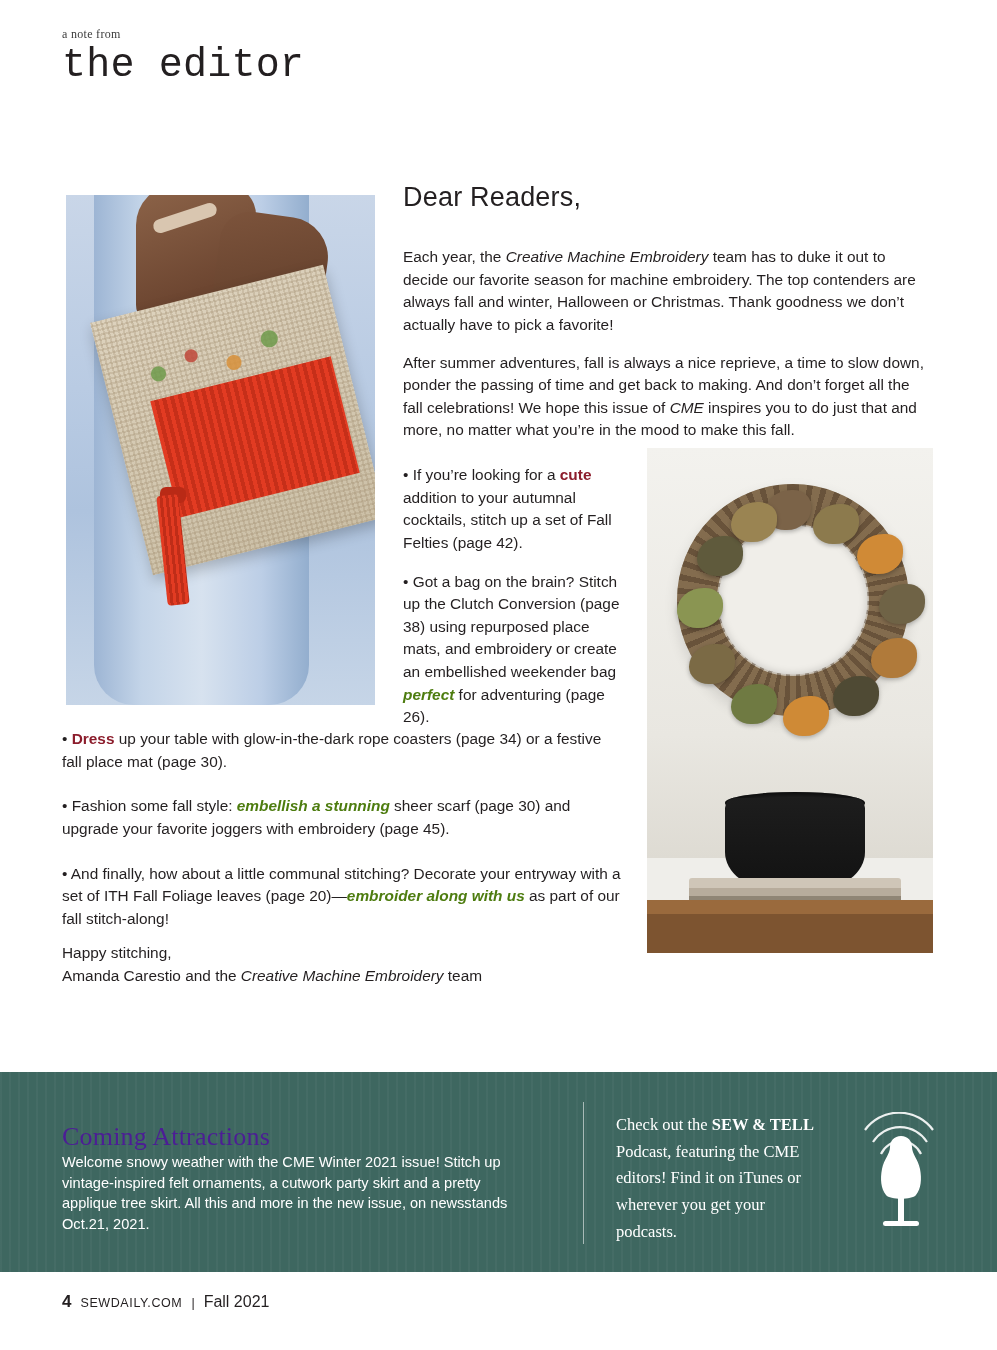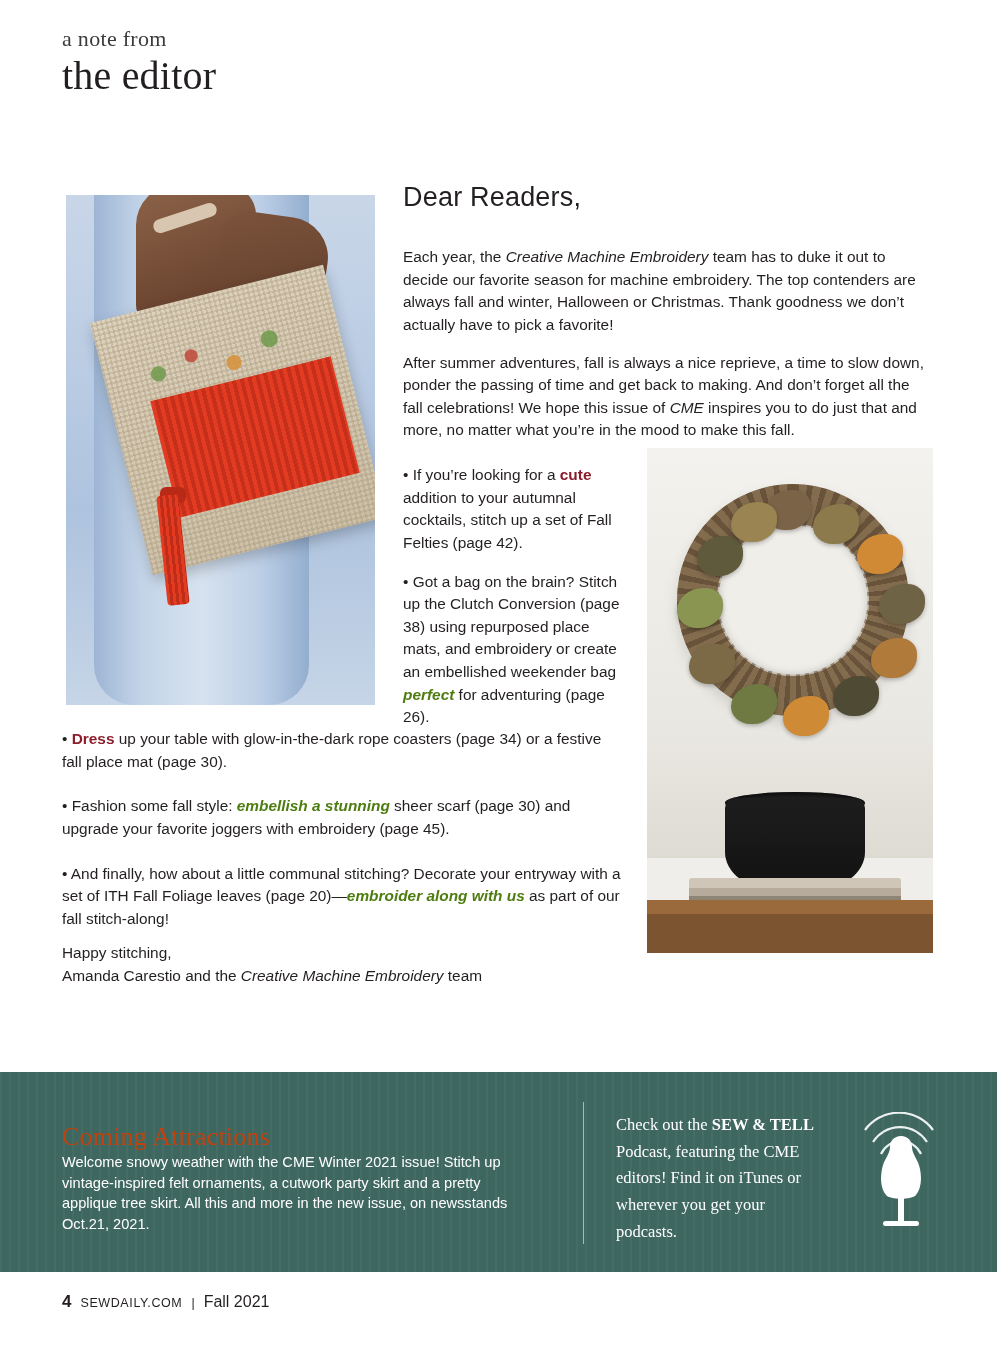--- a/index.html
+++ b/index.html
@@ -22,27 +22,27 @@
   }
 
   
   .masthead {
     position: absolute;
     left: 62px;
     top: 28px;
   }
   .masthead .kicker {
     font-family: "Liberation Serif", serif;
-    font-size: 22px;
+    font-size: 12px;
     color: #3b3b3b;
     letter-spacing: 0.3px;
     line-height: 1;
   }
   .masthead .title {
-    font-family: Liberation Serif, serif;
+    font-family: Liberation Mono, monospace;
     font-size: 40px;
     color: #231f20;
     line-height: 1.1;
     margin-top: 4px;
     letter-spacing: 0.2px;
   }
 
   
   .photo-clutch {
     position: absolute;
@@ -307,21 +307,21 @@
     top: 1072px;
     width: 997px;
     height: 200px;
     background: #3e6760;
     background-image: repeating-linear-gradient(90deg, rgba(255,255,255,.035) 0 2px, rgba(0,0,0,0) 2px 9px);
   }
   .coming-title {
     position: absolute;
     left: 62px;
     top: 1122px;
-    color: #c2410c;
+    color: #4c1d95;
     font-family: "Liberation Serif", serif;
     font-size: 26px;
     letter-spacing: .2px;
   }
   .coming-body {
     position: absolute;
     left: 62px;
     top: 1152px;
     width: 470px;
     color: #ffffff;

